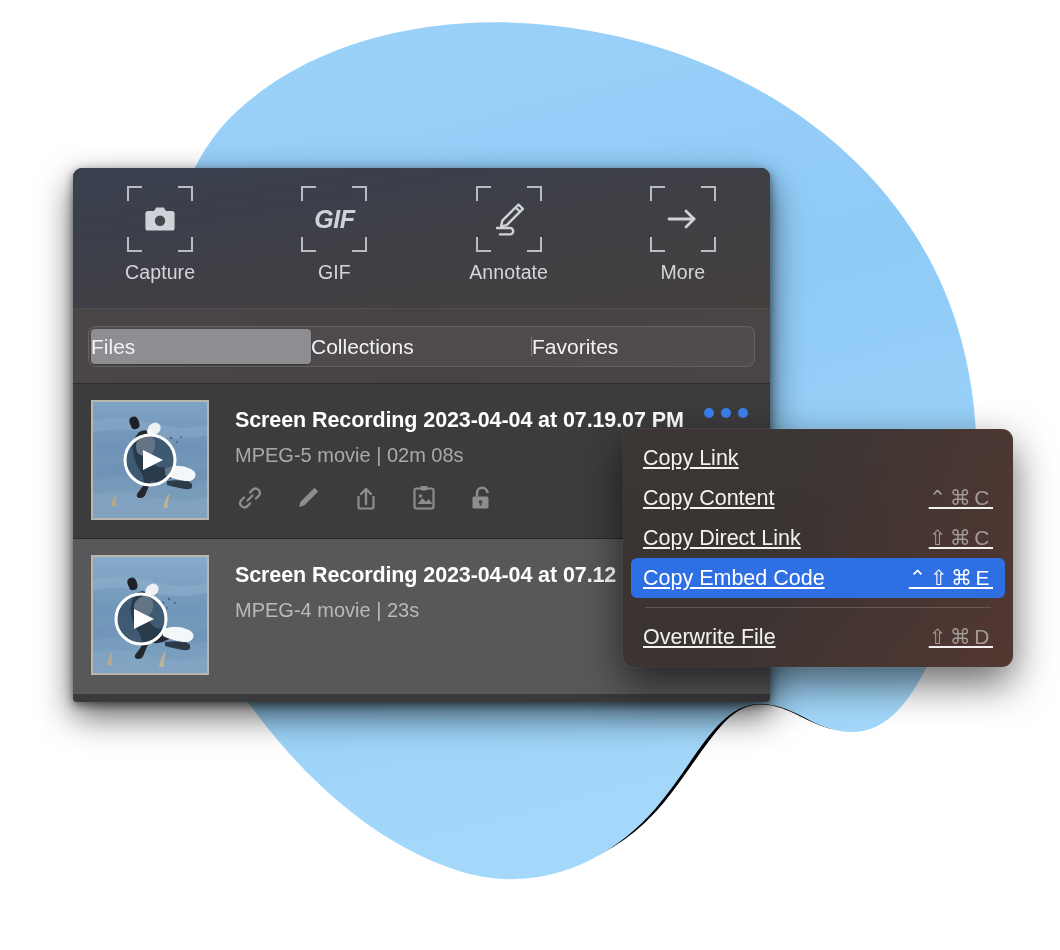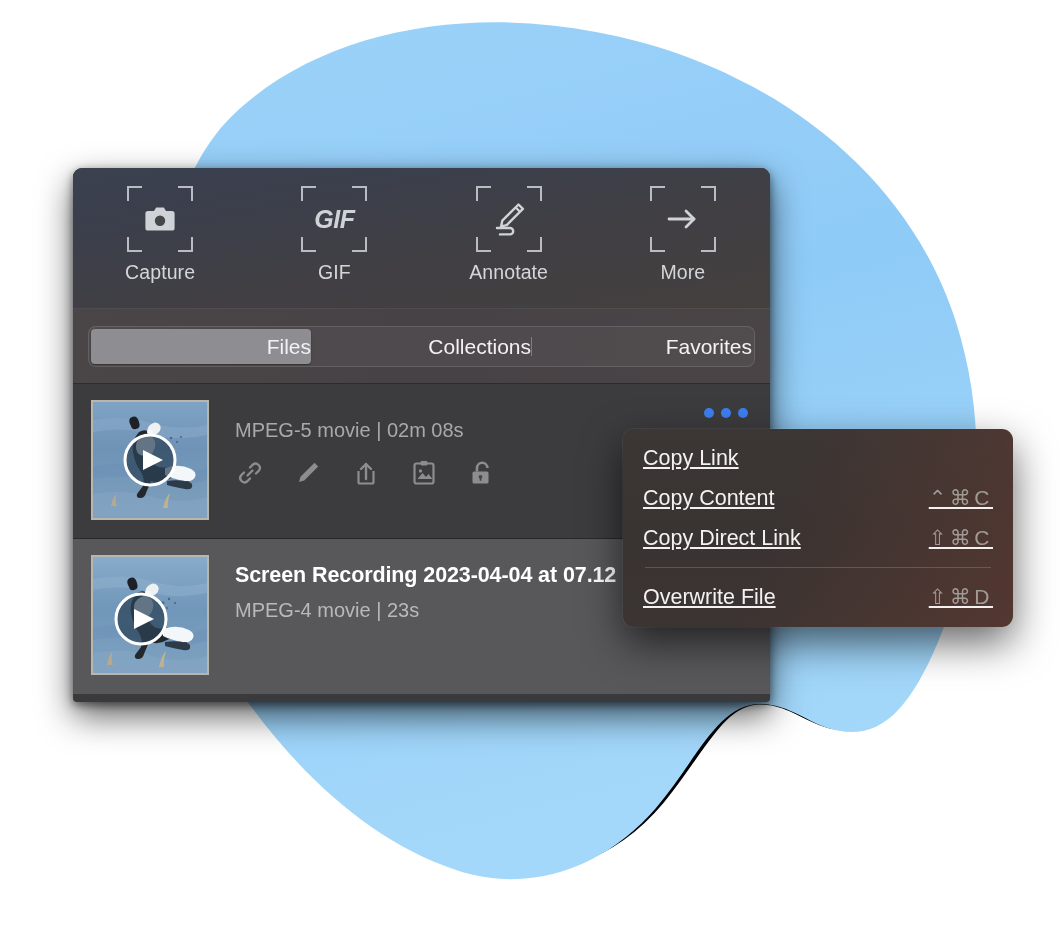--- a/index.html
+++ b/index.html
@@ -120,27 +120,26 @@
     display: flex;
     align-items: center;
     box-sizing: border-box;
     padding: 2px;
   }
   .seg {
     flex: 1;
     height: 100%;
     display: flex;
     align-items: center;
-    justify-content: flex-end;
+    justify-content: flex-start;
     color: #f2f2f4;
     font-size: 21px;
     border-radius: 4px;
     cursor: default;
     position: relative;
-    padding-left: 24px;
   }
   .seg.active {
     background: #8e8e92;
     box-shadow: 0 1px 2px rgba(0,0,0,.35);
   }
   .seg-divider {
     width: 1px;
     height: 19px;
     background: rgba(255,255,255,.28);
   }
@@ -424,20 +423,21 @@
         <path d="M18 104 q2 -9 5 -12 q-1 8 1 12 Z" fill="#b8a98c"></path>
         <path d="M70 106 q3 -12 7 -15 q-3 10 -2 15 Z" fill="#c0b191"></path>
 
         <circle cx="57" cy="58" r="25" fill="#2b4257" opacity=".72"></circle>
         <circle cx="57" cy="58" r="25" fill="none" stroke="#ffffff" stroke-width="3"></circle>
         <path d="M50 48 l20 10 -20 10 Z" fill="#ffffff"></path>
       </svg>
     </div>
 
     <div class="file-meta">
+      <div class="file-title">Screen Recording 2023-04-04 at 07.19.07 PM</div>
       <div class="file-sub">MPEG-5 movie | 02m 08s</div>
 
       <div class="row-actions">
         <span class="act">
           <svg width="28" height="28" viewBox="0 0 28 28">
             <g fill="none" stroke="#8d8d8f" stroke-width="2.3" stroke-linecap="round">
               <path d="M11.5 16.5 l5 -5"></path>
               <path d="M14 8.5 l3 -3 a4.3 4.3 0 0 1 6 6 l-3 3"></path>
               <path d="M14 19.5 l-3 3 a4.3 4.3 0 0 1 -6 -6 l3 -3"></path>
             </g>
@@ -533,20 +533,24 @@
   <div class="menu-item">
     <span>Copy Content</span>
     <span class="menu-shortcut">⌃⌘C</span>
   </div>
 
   <div class="menu-item">
     <span>Copy Direct Link</span>
     <span class="menu-shortcut">⇧⌘C</span>
   </div>
 
+  <div class="menu-item selected">
+    <span>Copy Embed Code</span>
+    <span class="menu-shortcut">⌃⇧⌘E</span>
+  </div>
 
   <div class="menu-separator"></div>
 
 
   <div class="menu-item">
     <span>Overwrite File</span>
     <span class="menu-shortcut">⇧⌘D</span>
   </div>
 </div>
 

